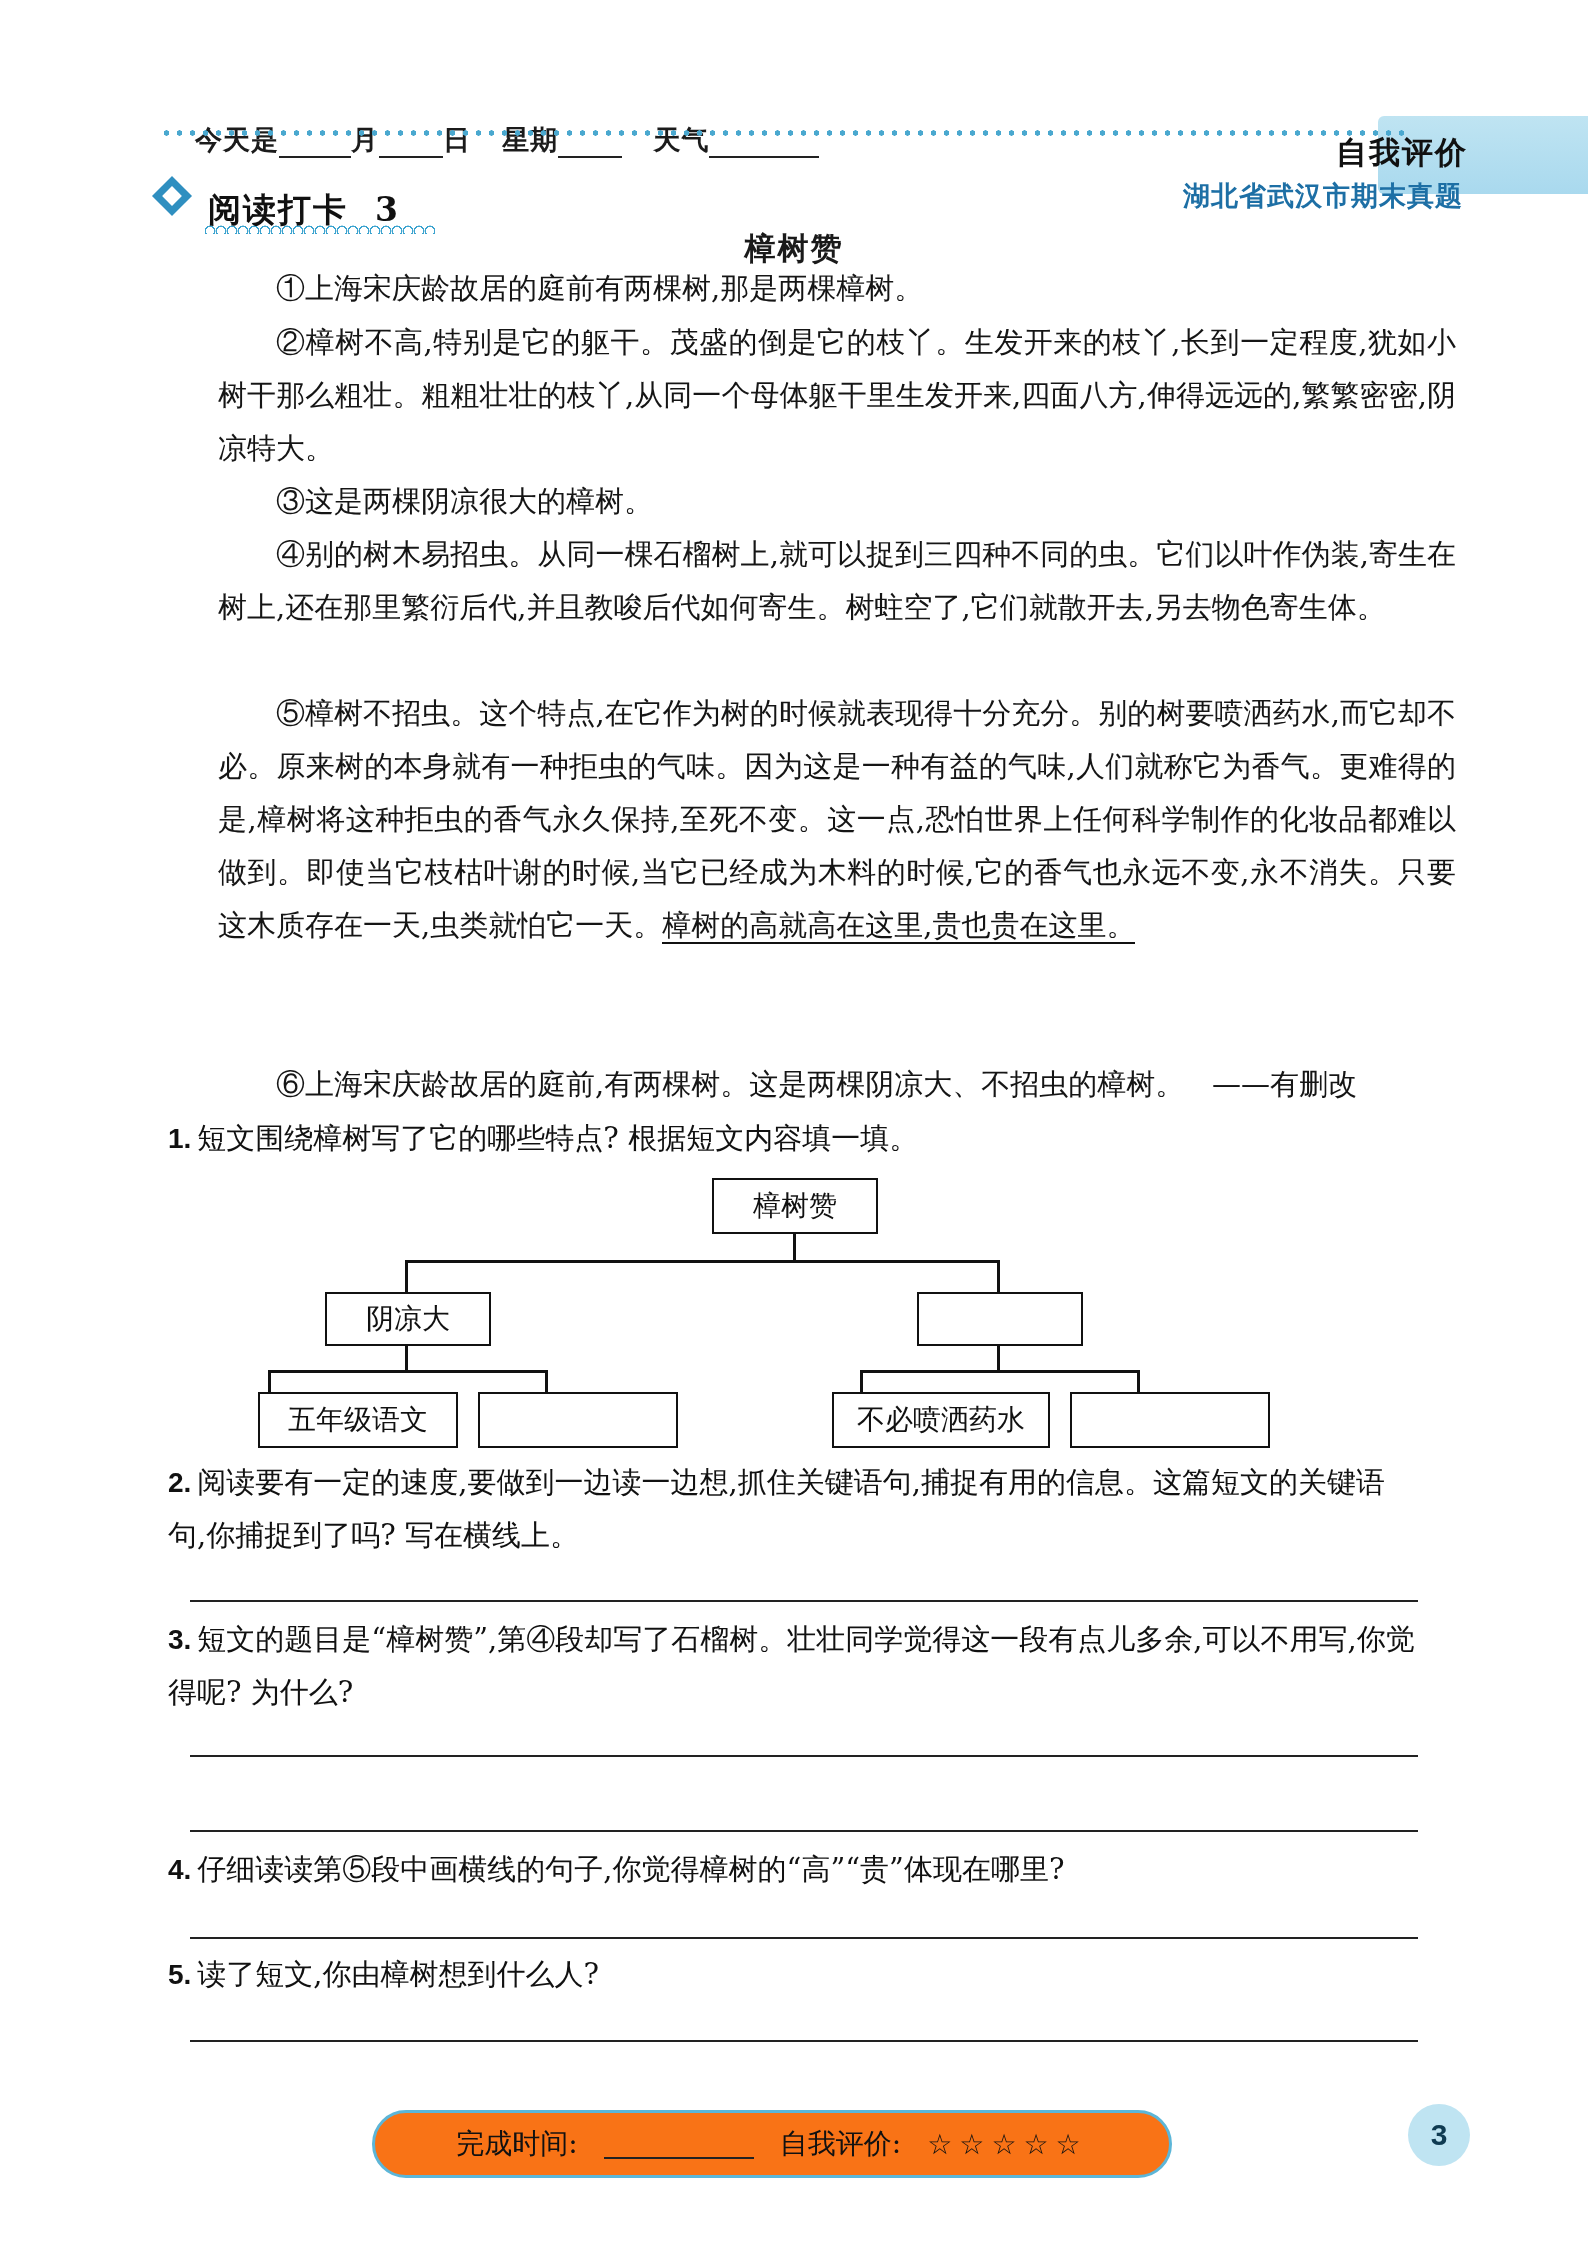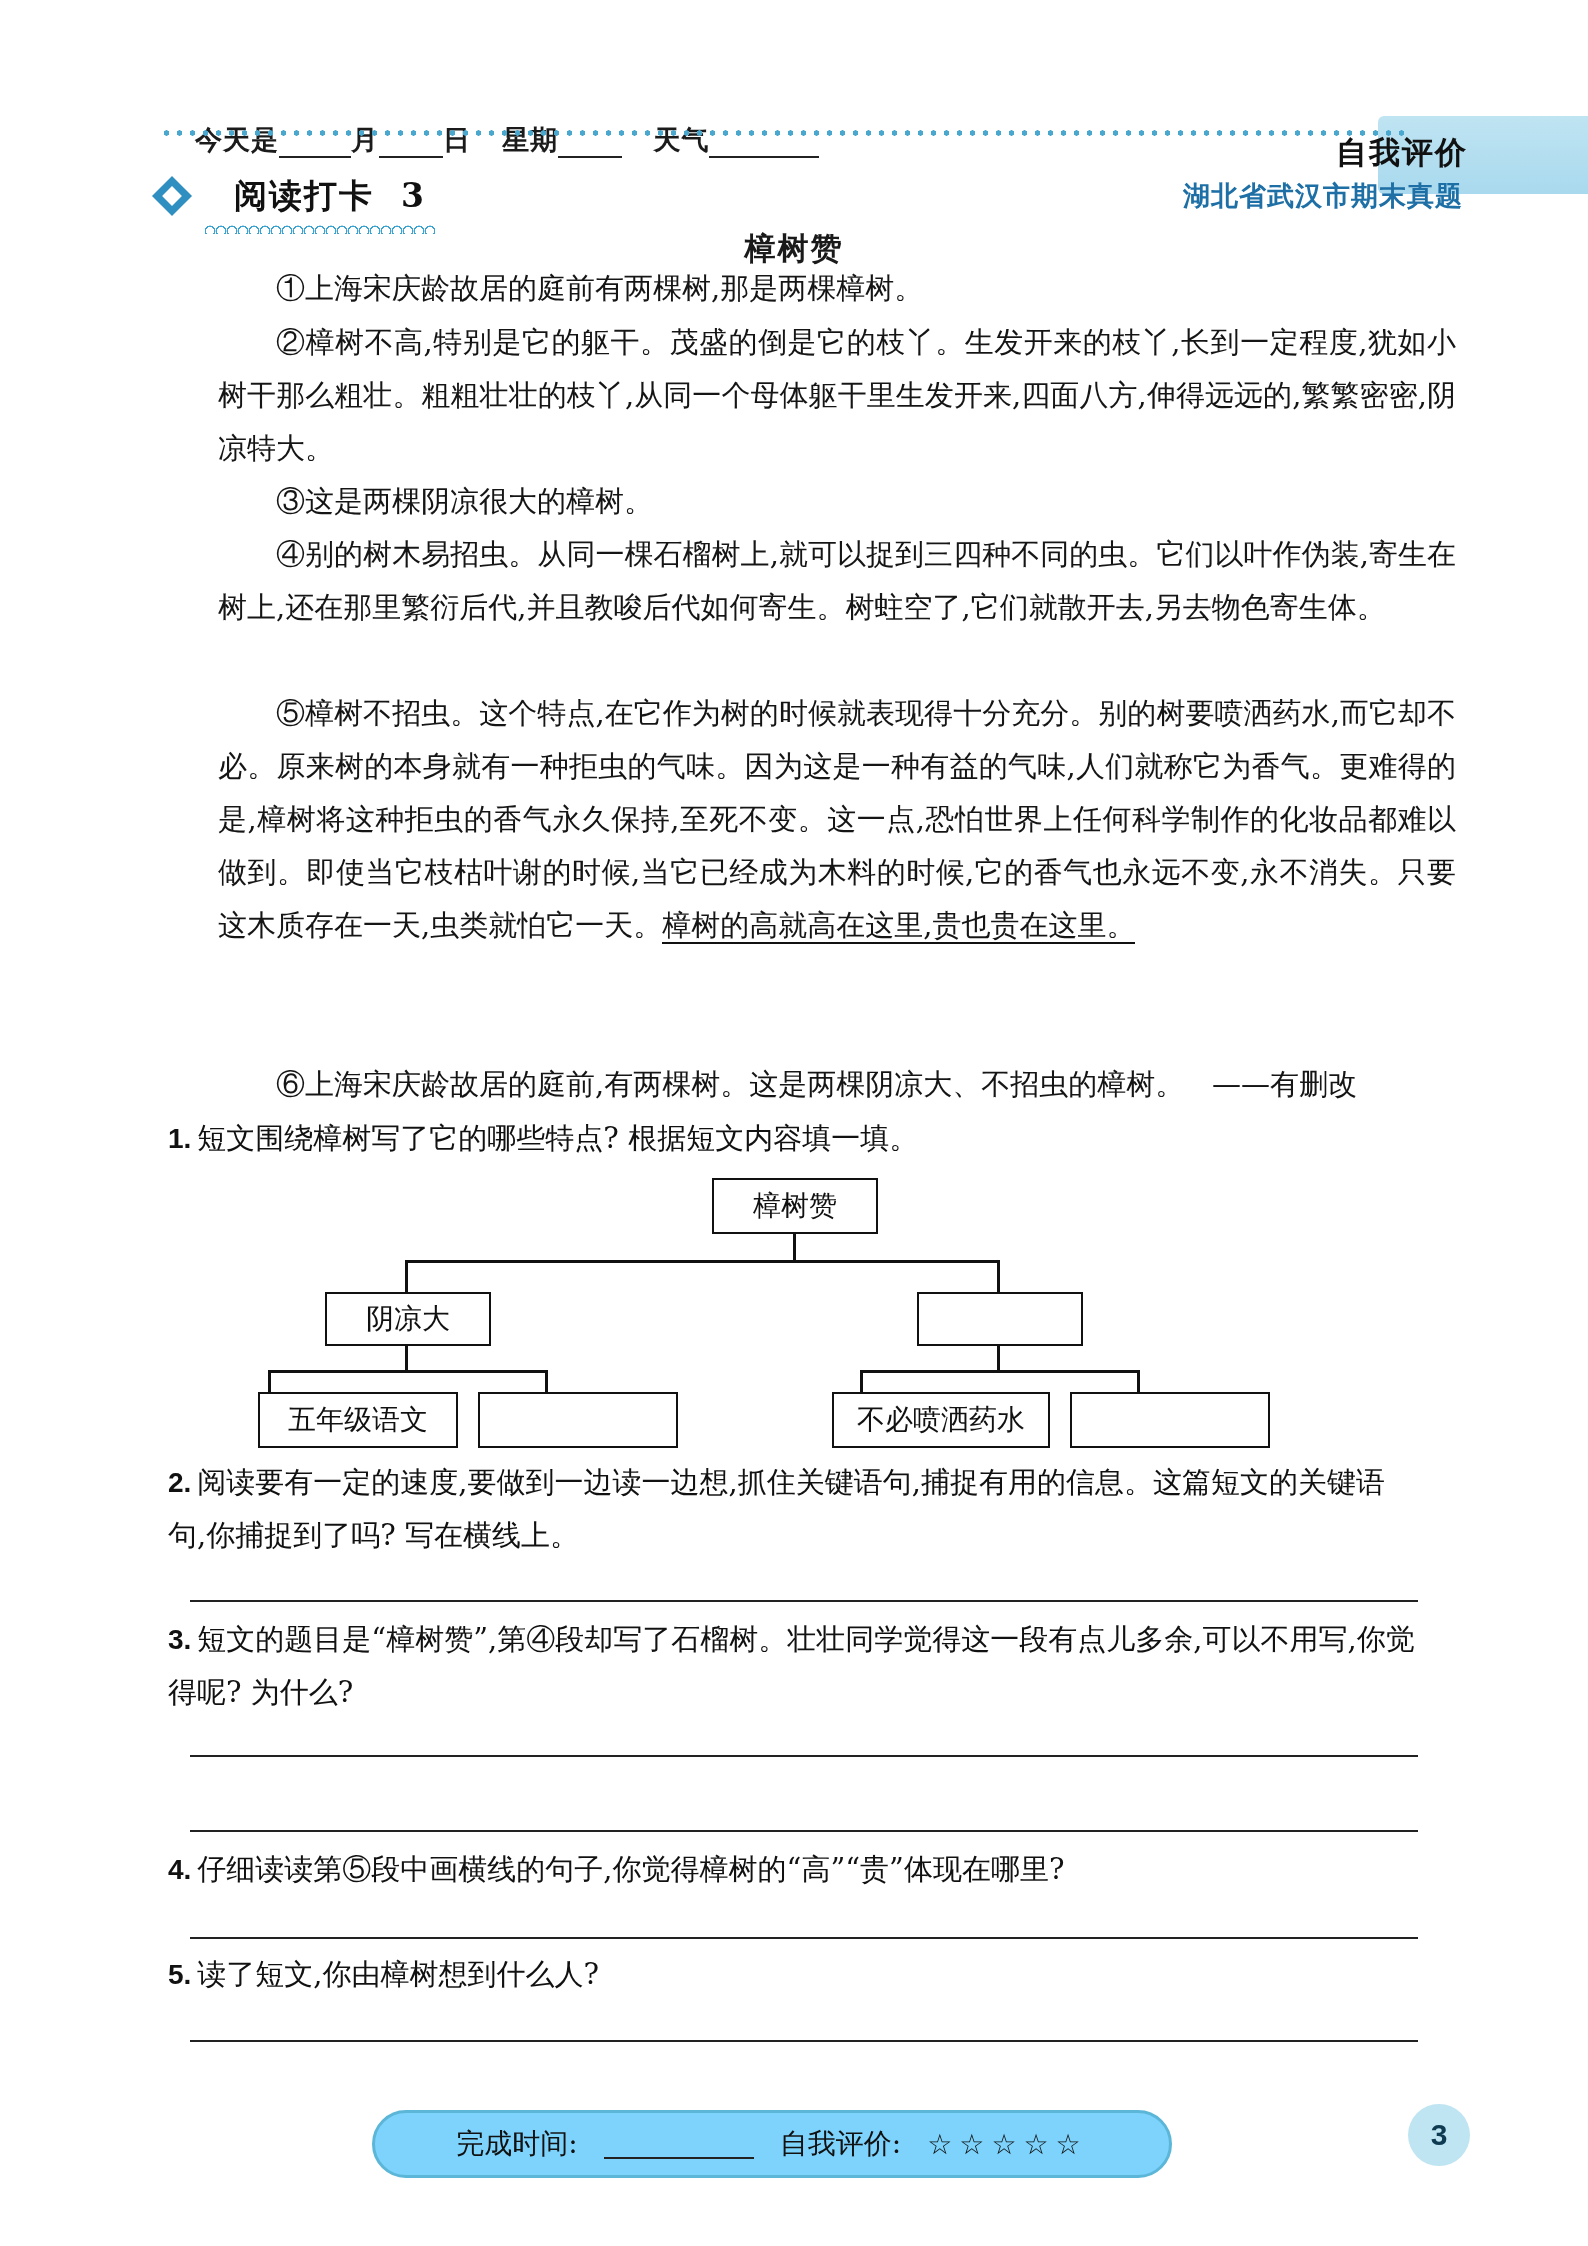--- a/index.html
+++ b/index.html
@@ -92,28 +92,27 @@
   }
   .diamond:after{
     content:"";
     position:absolute;
     left:4px; top:4px;
     width:14px;height:14px;
     background:#ffffff;
   }
   .section-title {
     position: absolute;
-    left: 208px; top: 174px;
+    left: 208px; top: 188px;
     font-size: 33px;
     font-weight: 700;
     letter-spacing: 2px;
     color: #111;
     font-family: "DejaVu Serif", serif;
     white-space: nowrap;
-    margin-left: 26px;
   }
   .title-wave {
     position: absolute;
     left: 205px; top: 222px;
     width: 230px;
     height: 12px;
     background-image: radial-gradient(circle at 5px 9px, rgba(0,0,0,0) 4.0px, #3ba3cf 4.2px, #3ba3cf 5.4px, rgba(0,0,0,0) 5.6px);
     background-size: 11px 12px;
     background-repeat: repeat-x;
   }
@@ -199,21 +198,21 @@
   }
 
   
   .footer-bar {
     position: absolute;
     left: 372px; top: 2110px;
     width: 800px;
     height: 68px;
     border: 3px solid #5cb6d8;
     border-radius: 34px;
-    background: #7dd3fc;
+    background: #f97316;
     box-sizing: border-box;
   }
   .footer-inner {
     position: absolute;
     left: 0; top: 0;
     width: 100%; height: 100%;
     display: flex;
     align-items: center;
     justify-content: center;
     gap: 26px;

